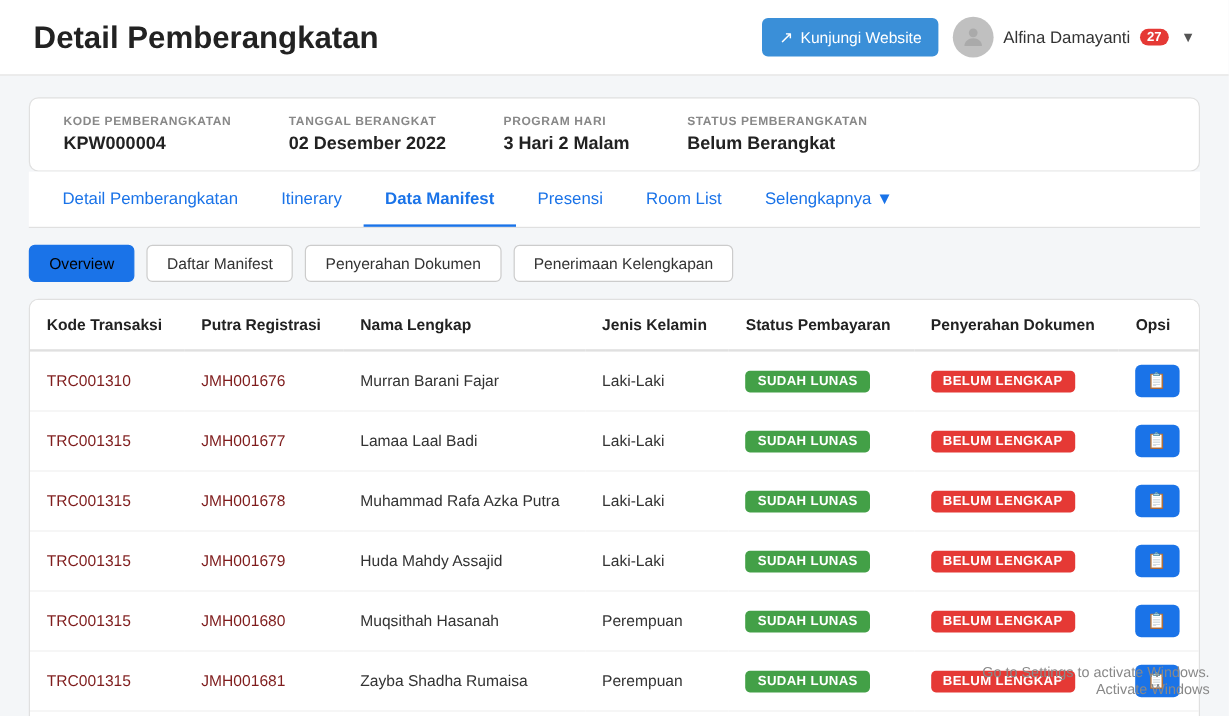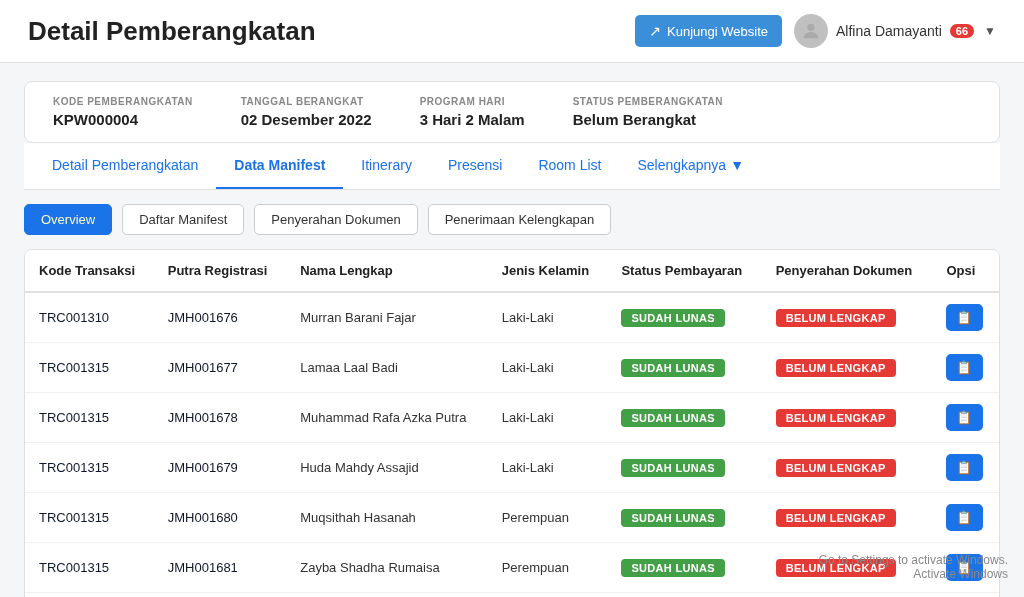--- a/index.html
+++ b/index.html
@@ -106,21 +106,21 @@
       padding: 7px 16px;
       border: 1px solid #ccc;
       border-radius: 5px;
       background: #fff;
       color: #333;
       cursor: pointer;
       font-size: 13px;
     }
     .sub-tab.active {
       background: #1a73e8;
-      color: #fef9c3;
+      color: #000000;
       border-color: #1a73e8;
     }
 
     
     .table-container {
       margin: 14px 24px 0 24px;
       background: #fff;
       border-radius: 8px;
       border: 1px solid #e0e0e0;
       overflow: hidden;
@@ -134,21 +134,21 @@
       font-weight: 700;
       color: #222;
     }
     tbody tr { border-bottom: 1px solid #f0f0f0; }
     tbody tr:last-child { border-bottom: none; }
     tbody td {
       padding: 11px 14px;
       font-size: 13px;
       color: #333;
     }
-    .link-blue { color: #0f172a; text-decoration: none; cursor: pointer; }
+    .link-blue { color: #7f1d1d; text-decoration: none; cursor: pointer; }
 
     .badge {
       display: inline-block;
       padding: 3px 10px;
       border-radius: 4px;
       font-size: 11px;
       font-weight: 700;
       letter-spacing: 0.3px;
     }
     .badge-green { background: #43a047; color: #fff; }
@@ -189,39 +189,39 @@
       <span>Kunjungi Website</span>
     </button>
     <div class="user-area">
       <div class="user-avatar">
         <svg viewBox="0 0 24 24">
           <circle cx="12" cy="8" r="4" fill="#aaa"></circle>
           <path d="M4 20c0-4 3.6-7 8-7s8 3 8 7" fill="#aaa"></path>
         </svg>
       </div>
       <span class="user-name">Alfina Damayanti</span>
-      <span class="notif-badge">66</span>
+      <span class="notif-badge">27</span>
       <span class="dropdown-arrow">▼</span>
     </div>
   </div>
 </div>
 
 <div class="info-bar">
 
 <div class="info-item"><label>KODE PEMBERANGKATAN</label><span>KPW000004</span></div>
     <div class="info-item"><label>TANGGAL BERANGKAT</label><span>02 Desember 2022</span></div>
     <div class="info-item"><label>PROGRAM HARI</label><span>3 Hari 2 Malam</span></div>
     <div class="info-item"><label>STATUS PEMBERANGKATAN</label><span>Belum Berangkat</span></div>
   </div>
 
 <div class="nav-tabs">
 
 <div class="nav-tab">Detail Pemberangkatan</div>
+    <div class="nav-tab">Itinerary</div>
     <div class="nav-tab active">Data Manifest</div>
-    <div class="nav-tab">Itinerary</div>
     <div class="nav-tab">Presensi</div>
     <div class="nav-tab">Room List</div>
     <div class="nav-tab">
       <span class="selengkapnya">Selengkapnya <span>▼</span></span>
     </div>
   </div>
 
 <div class="sub-tabs">
 
 <button class="sub-tab active">Overview</button>

